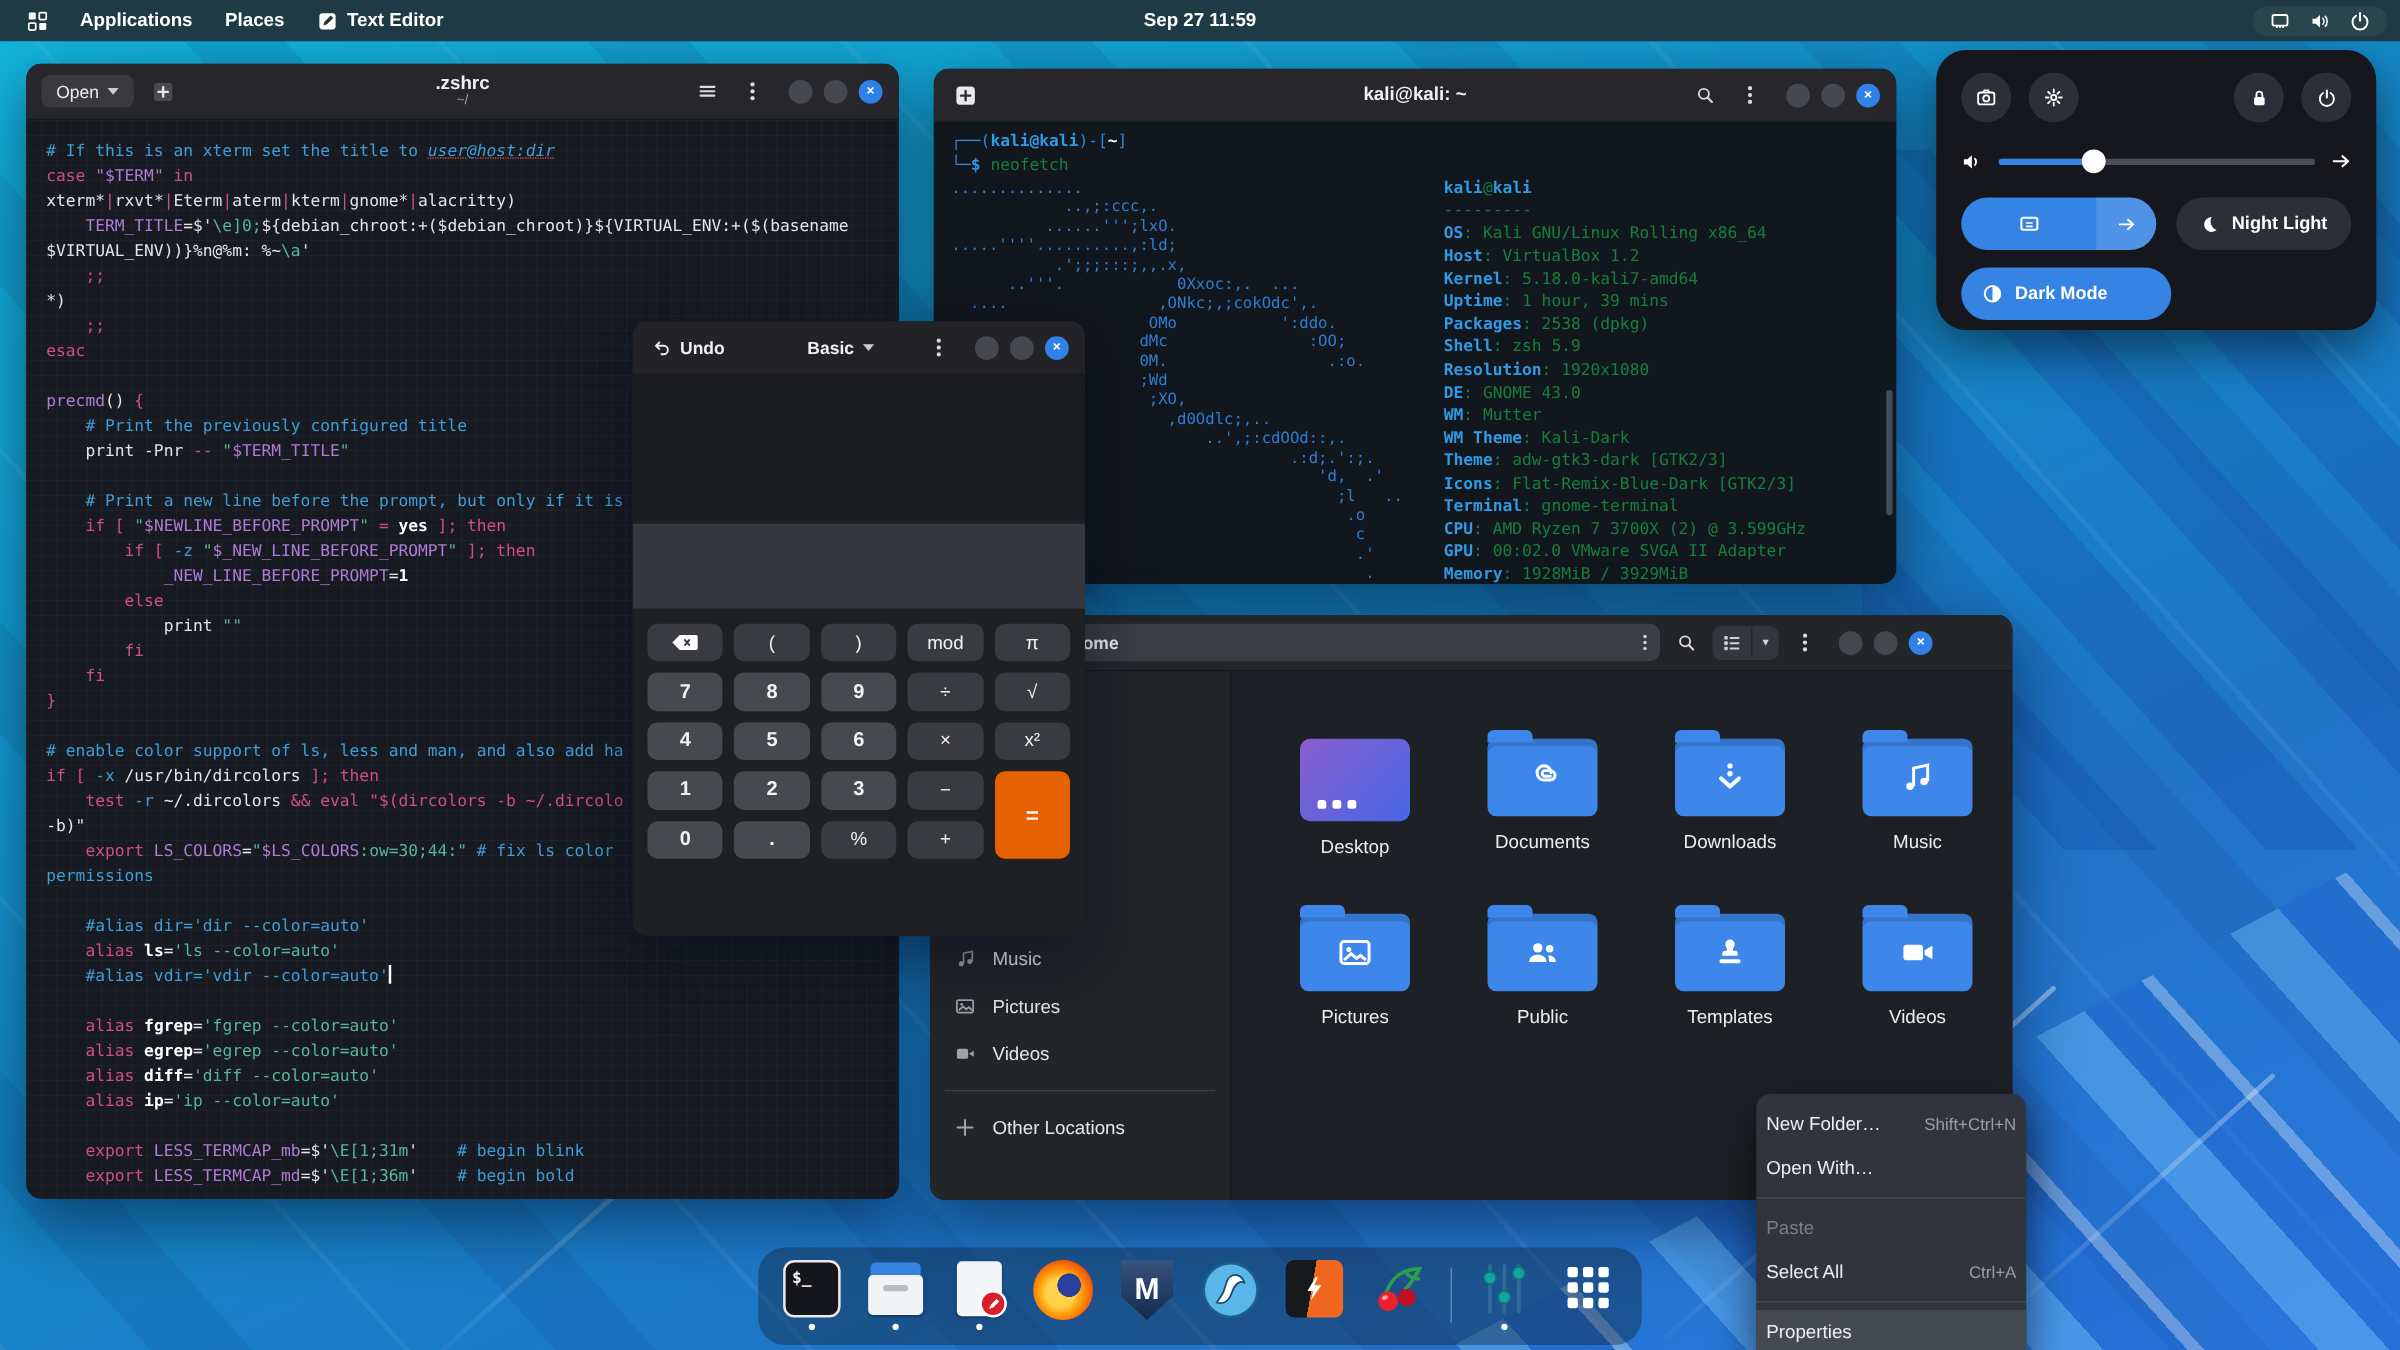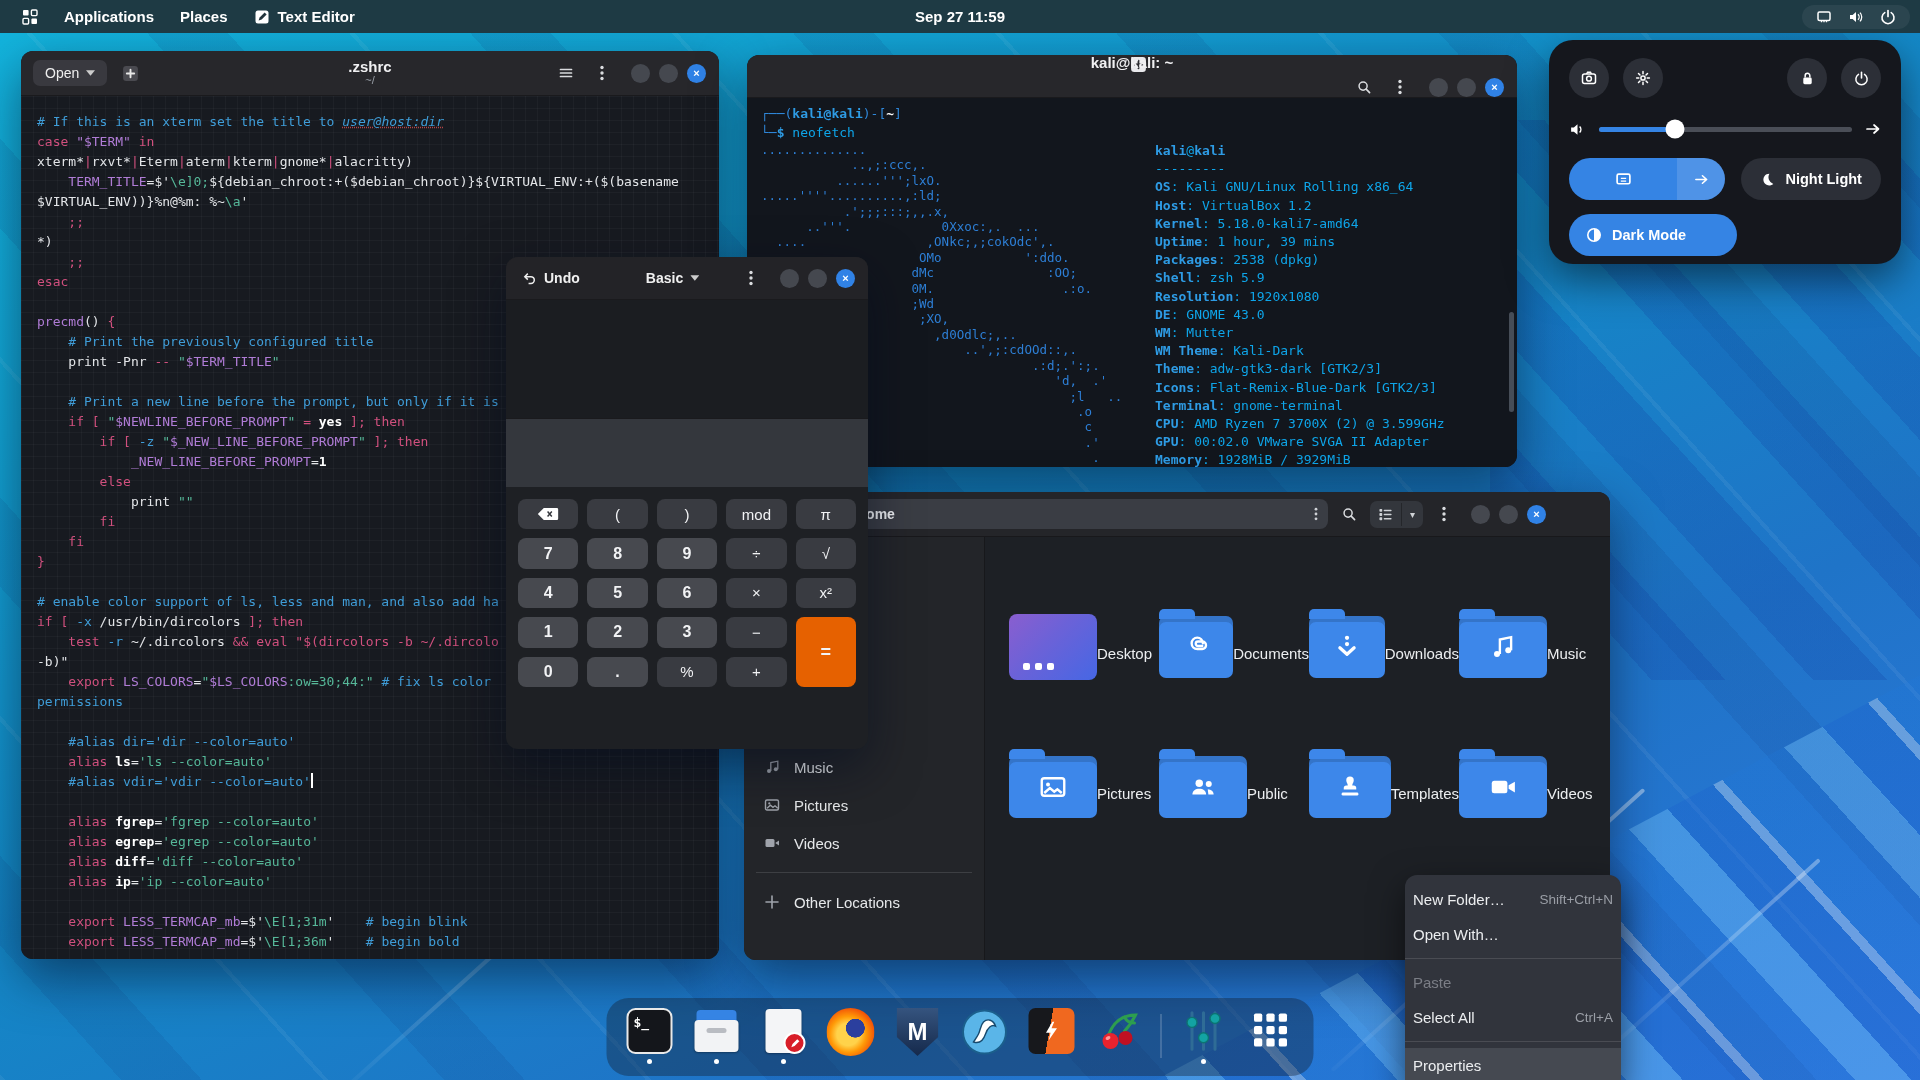--- a/index.html
+++ b/index.html
@@ -41,26 +41,26 @@
   #editor-content{position:absolute;top:45px;bottom:0;left:0;right:0;background:#171a20;
     background-image:linear-gradient(rgba(255,255,255,0.030) 1px,transparent 1px),linear-gradient(90deg,rgba(255,255,255,0.030) 1px,transparent 1px);
     background-size:12px 12px;padding:16px 0 0 16px;box-sizing:border-box;overflow:hidden;}
   .code-line{white-space:pre;font-family:"DejaVu Sans Mono",monospace;font-size:13px;line-height:20px;height:20px;}
   .sy-c{color:#3f9dd8}.sy-ci{color:#3f9dd8;font-style:italic;text-decoration:underline dotted rgba(220,80,80,.8)}
   .sy-k{color:#d1507e}.sy-g{color:#56b899}.sy-v{color:#b07cd6}.sy-p{color:#e3e5e8}.sy-w{color:#ffffff;font-weight:bold}
   .caret{display:inline-block;width:2px;height:15px;background:#fff;vertical-align:-2px;}
 
   
   #win-terminal{left:747px;top:55px;width:770px;height:412px;z-index:12;background:#12161d;}
-  #win-terminal .headerbar{height:42px;flex-direction:column;}
+  #win-terminal .headerbar{height:42px;}
   .term-body{position:absolute;top:43px;bottom:0;left:0;right:0;background:#12161d;font-family:"DejaVu Sans Mono",monospace;}
   .term-prompt{position:absolute;left:14px;top:6px;font-size:13px;line-height:19px;white-space:pre;}
   #term-art{position:absolute;left:14px;top:44px;margin:0;font-size:12.5px;line-height:15.4px;color:#2d7fd6;font-family:"DejaVu Sans Mono",monospace;}
   #term-info{position:absolute;left:408px;top:44px;font-size:13px;line-height:18.2px;white-space:pre;}
-  .tb{color:#2e86d8}.tB{color:#2e9be4;font-weight:bold}.tw{color:#fff;font-weight:bold}.p2{color:#0ea5e9}
+  .tb{color:#2e86d8}.tB{color:#2e9be4;font-weight:bold}.tw{color:#fff;font-weight:bold}.p2{color:#15803d}
   .term-scroll{position:absolute;right:3px;top:58%;height:27%;width:5px;border-radius:3px;background:rgba(150,160,175,0.40);}
 
   
   #win-calc{left:506px;top:257px;width:362px;height:492px;z-index:30;background:#1e2024;}
   #win-calc .headerbar{height:42px;background:#232327;}
   .calc-undo{display:flex;align-items:center;gap:7px;margin-left:16px;font-size:14px;font-weight:bold;color:#f0f0f0;}
   .calc-mode{position:absolute;left:46%;transform:translateX(-50%);display:flex;gap:7px;align-items:center;font-size:14px;font-weight:bold;color:#f0f0f0;}
   .calc-display{height:118px;background:#1b1d21;}
   .calc-subdisplay{height:68px;background:#34373d;border-top:1px solid #1a1a1d;}
   #calc-grid{display:grid;grid-template-columns:repeat(5,1fr);grid-template-rows:repeat(5,1fr);gap:9px;padding:12px;height:212px;box-sizing:border-box;background:#1e2024;}
@@ -78,21 +78,21 @@
   .fm-viewbtn .seg{padding:6px 8px;display:flex;align-items:center;}
   .fm-viewbtn .seg+.seg{border-left:1px solid #24262a;font-size:10px;color:#cfd2d6;}
   .fm-body{position:absolute;top:45px;bottom:0;left:0;right:0;display:flex;}
   .fm-side{width:240px;background:#232529;position:relative;border-right:1px solid #17181b;}
   .fm-side-list{position:absolute;top:211px;left:8px;right:8px;}
   .fm-side-item{height:38px;display:flex;align-items:center;gap:14px;padding:0 12px;border-radius:7px;color:#e6e8ea;font-size:15px;}
   .fm-side-item .sic{width:16px;height:16px;display:flex;align-items:center;justify-content:center;}
   .fm-side-div{height:1px;background:rgba(255,255,255,0.12);margin:10px 4px;}
   .fm-content{flex:1;position:relative;background:#1d2025;}
   .fm-grid{position:absolute;left:24px;top:26px;display:grid;grid-template-columns:repeat(4,150px);grid-auto-rows:140px;}
-  .fm-tile{display:flex;flex-direction:row;align-items:center;margin-top:28px;}
+  .fm-tile{display:flex;flex-direction:column;align-items:center;margin-top:28px;}
   .folder{width:88px;height:62px;background:#3d87ea;border-radius:7px;position:relative;box-shadow:inset 0 6px 0 rgba(0,0,0,0.14);display:flex;align-items:center;justify-content:center;}
   .folder::before{content:"";position:absolute;top:-7px;left:0;width:36px;height:10px;background:#3d87ea;border-radius:5px 5px 0 0;}
   .tile-desktop{width:88px;height:66px;border-radius:8px;background:linear-gradient(135deg,#8a5ecf 0%,#6a62d8 45%,#4667e4 100%);position:relative;}
   .tile-desktop i{position:absolute;bottom:10px;left:14px;width:7px;height:7px;border-radius:2px;background:#fff;}
   .tile-desktop i:nth-child(2){left:26px}.tile-desktop i:nth-child(3){left:38px}
   .fm-tile .flabel{margin-top:12px;font-size:15px;color:#eceef0;}
 
   
   #ctx-menu{position:absolute;left:1405px;top:875px;width:216px;z-index:50;background:#31343c;border-radius:12px;box-shadow:0 12px 34px rgba(0,0,0,0.55);padding:7px 0;color:#eceef0;font-size:15px;}
   .ctx-item{height:35px;display:flex;align-items:center;padding:0 8px;}

